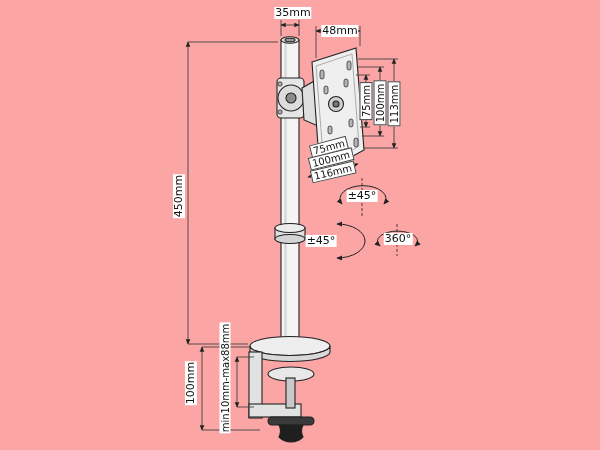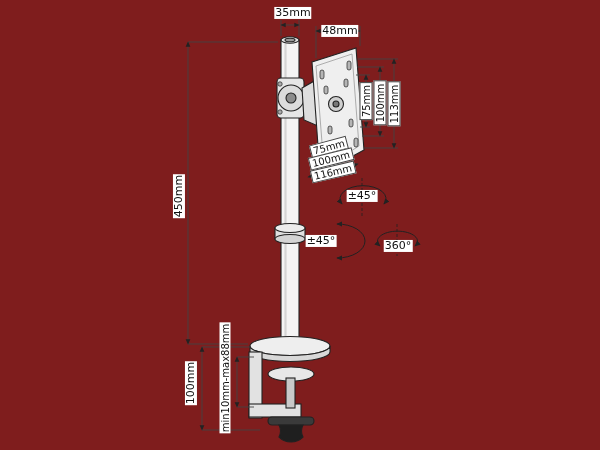--- a/index.html
+++ b/index.html
@@ -1,16 +1,16 @@
 <!DOCTYPE html>
 <html><head>
 <meta charset="utf-8">
 <style>
   html,body{margin:0;padding:0;background:#fff;}
-  #stage{position:relative;width:600px;height:450px;background:#7f1d1d;overflow:hidden;
+  #stage{position:relative;width:600px;height:450px;background:#fca5a5;overflow:hidden;
          font-family:"DejaVu Sans",sans-serif;}
   #stage svg{position:absolute;left:0;top:0;}
   .lbl{position:absolute;font-size:11px;color:#111;background:#fff;padding:0 1px;
        white-space:nowrap;transform:translate(-50%,-50%);line-height:1.1;}
   .rot{transform:translate(-50%,-50%) rotate(-90deg);}
   .boxed{border:1px solid #444;padding:0 2px;font-size:10px;}
   .small{font-size:10px;}
 </style>
 </head>
 <body>
@@ -123,15 +123,15 @@
   <span class="lbl boxed" style="left:366px;top:101px;transform:translate(-50%,-50%) rotate(-90deg);">75mm</span>
   <span class="lbl boxed" style="left:380px;top:103px;transform:translate(-50%,-50%) rotate(-90deg);">100mm</span>
   <span class="lbl boxed" style="left:394px;top:104px;transform:translate(-50%,-50%) rotate(-90deg);">113mm</span>
 
   <span class="lbl boxed" style="left:329px;top:147px;transform:translate(-50%,-50%) rotate(-15deg);">75mm</span>
   <span class="lbl boxed" style="left:331px;top:159px;transform:translate(-50%,-50%) rotate(-14deg);">100mm</span>
   <span class="lbl boxed" style="left:333px;top:172px;transform:translate(-50%,-50%) rotate(-13deg);">116mm</span>
 
   <span class="lbl" style="left:362px;top:196px;">±45°</span>
   <span class="lbl" style="left:321px;top:241px;">±45°</span>
-  <span class="lbl" style="left:398px;top:239px;margin-top:7px;">360°</span>
+  <span class="lbl" style="left:398px;top:239px;">360°</span>
 
 </div>
 
 </body></html>

